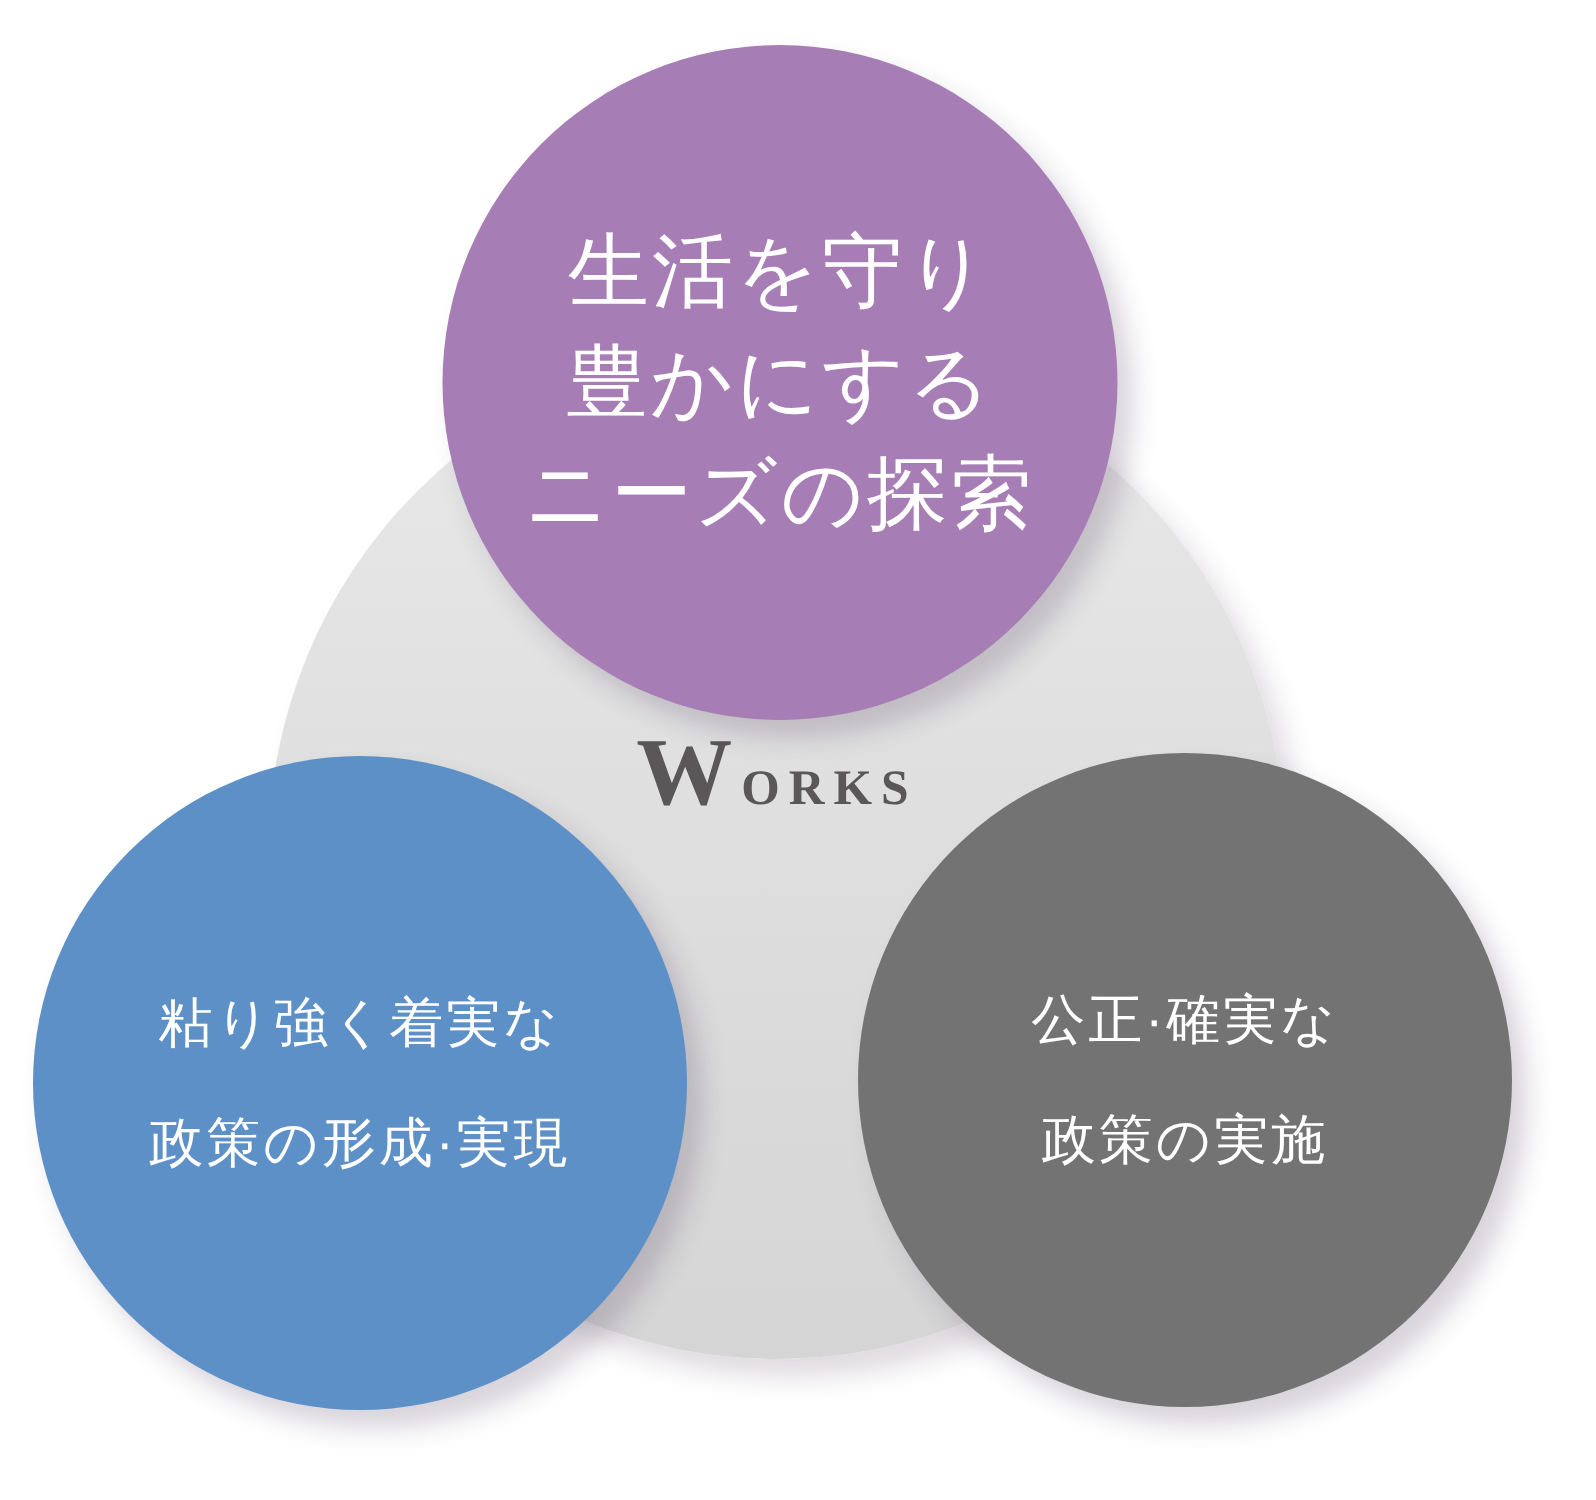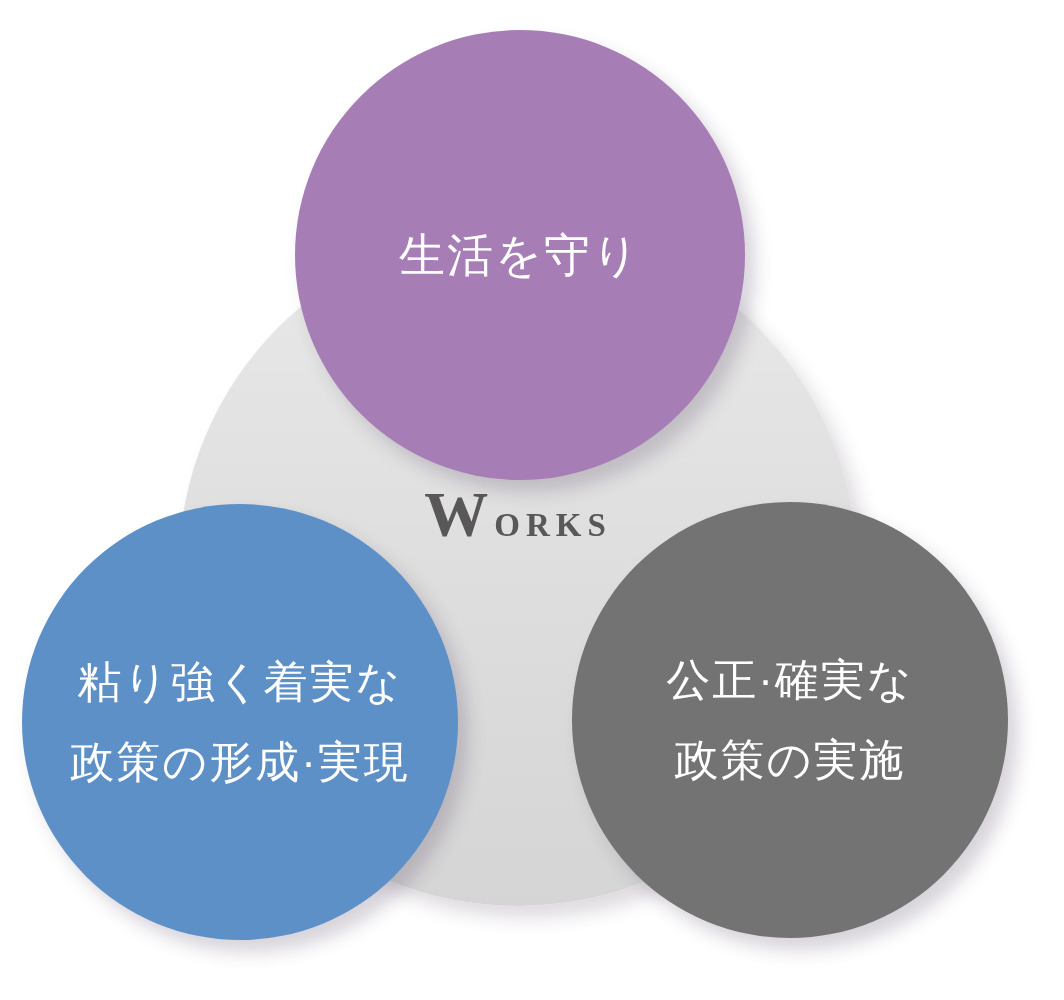--- a/index.html
+++ b/index.html
@@ -56,26 +56,26 @@
     background: #737373;
     box-shadow: 10px 12px 18px rgba(75, 55, 85, 0.22);
   }
   .circle .line {
     color: #ffffff;
     font-weight: 500;
     letter-spacing: 2px;
     white-space: nowrap;
   }
   .circle-top .line {
-    font-size: 46px;
+    font-size: 54px;
     line-height: 74px;
   }
   .circle-left .line,
   .circle-right .line {
-    font-size: 44px;
+    font-size: 36px;
     line-height: 80px;
   }
   .works {
     position: absolute;
     left: 179px;
     top: 483px;
     width: 678px;
     display: flex;
     align-items: baseline;
     justify-content: center;
@@ -99,20 +99,22 @@
 
   <div class="circle circle-center"></div>
 
   <div class="works">
     <span class="works-initial">W</span>
       <span class="works-rest">ORKS</span>
   </div>
 
   <div class="circle circle-top">
     <div class="line">生活を守り</div>
+    <div class="line">豊かにする</div>
+    <div class="line">ニーズの探索</div>
   </div>
 
   <div class="circle circle-left">
     <div class="line">粘り強く着実な</div>
     <div class="line">政策の形成·実現</div>
   </div>
 
   <div class="circle circle-right">
     <div class="line">公正·確実な</div>
     <div class="line">政策の実施</div>

